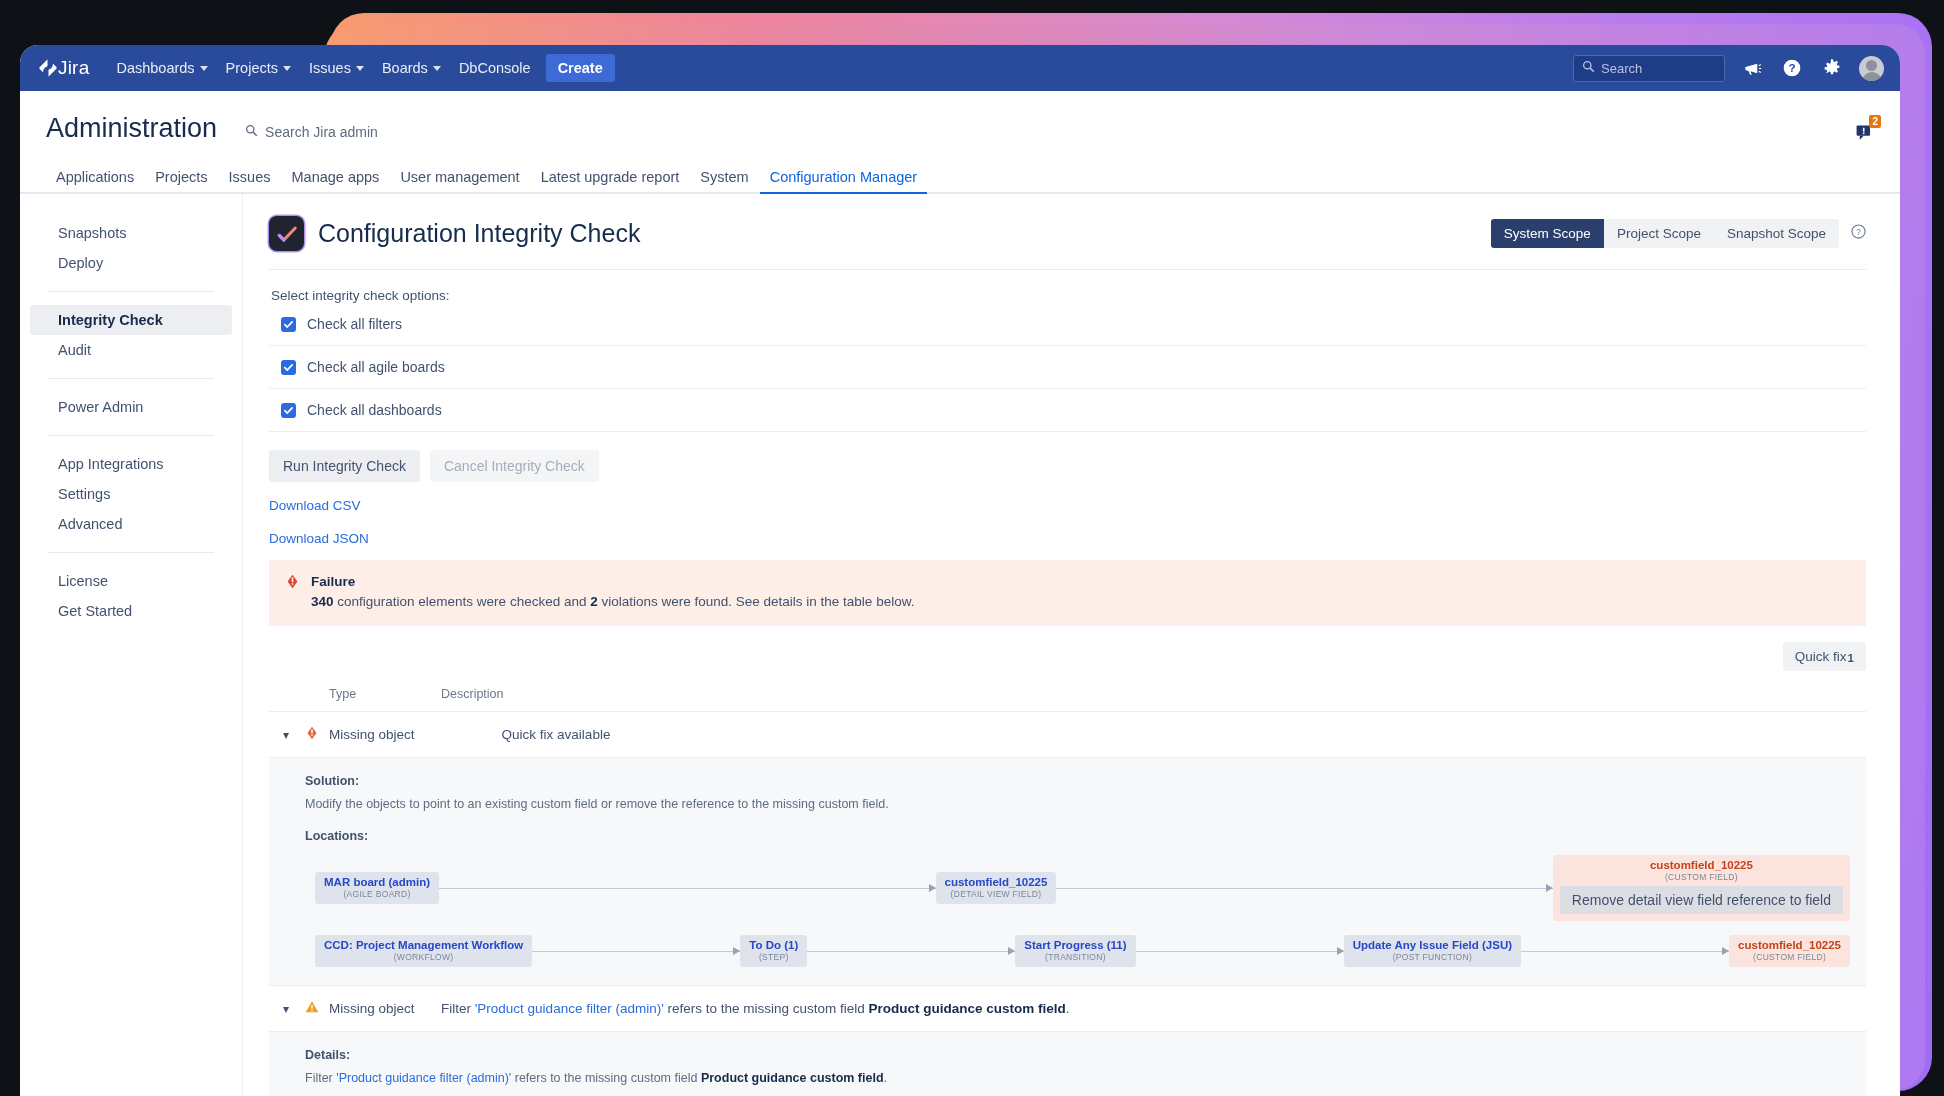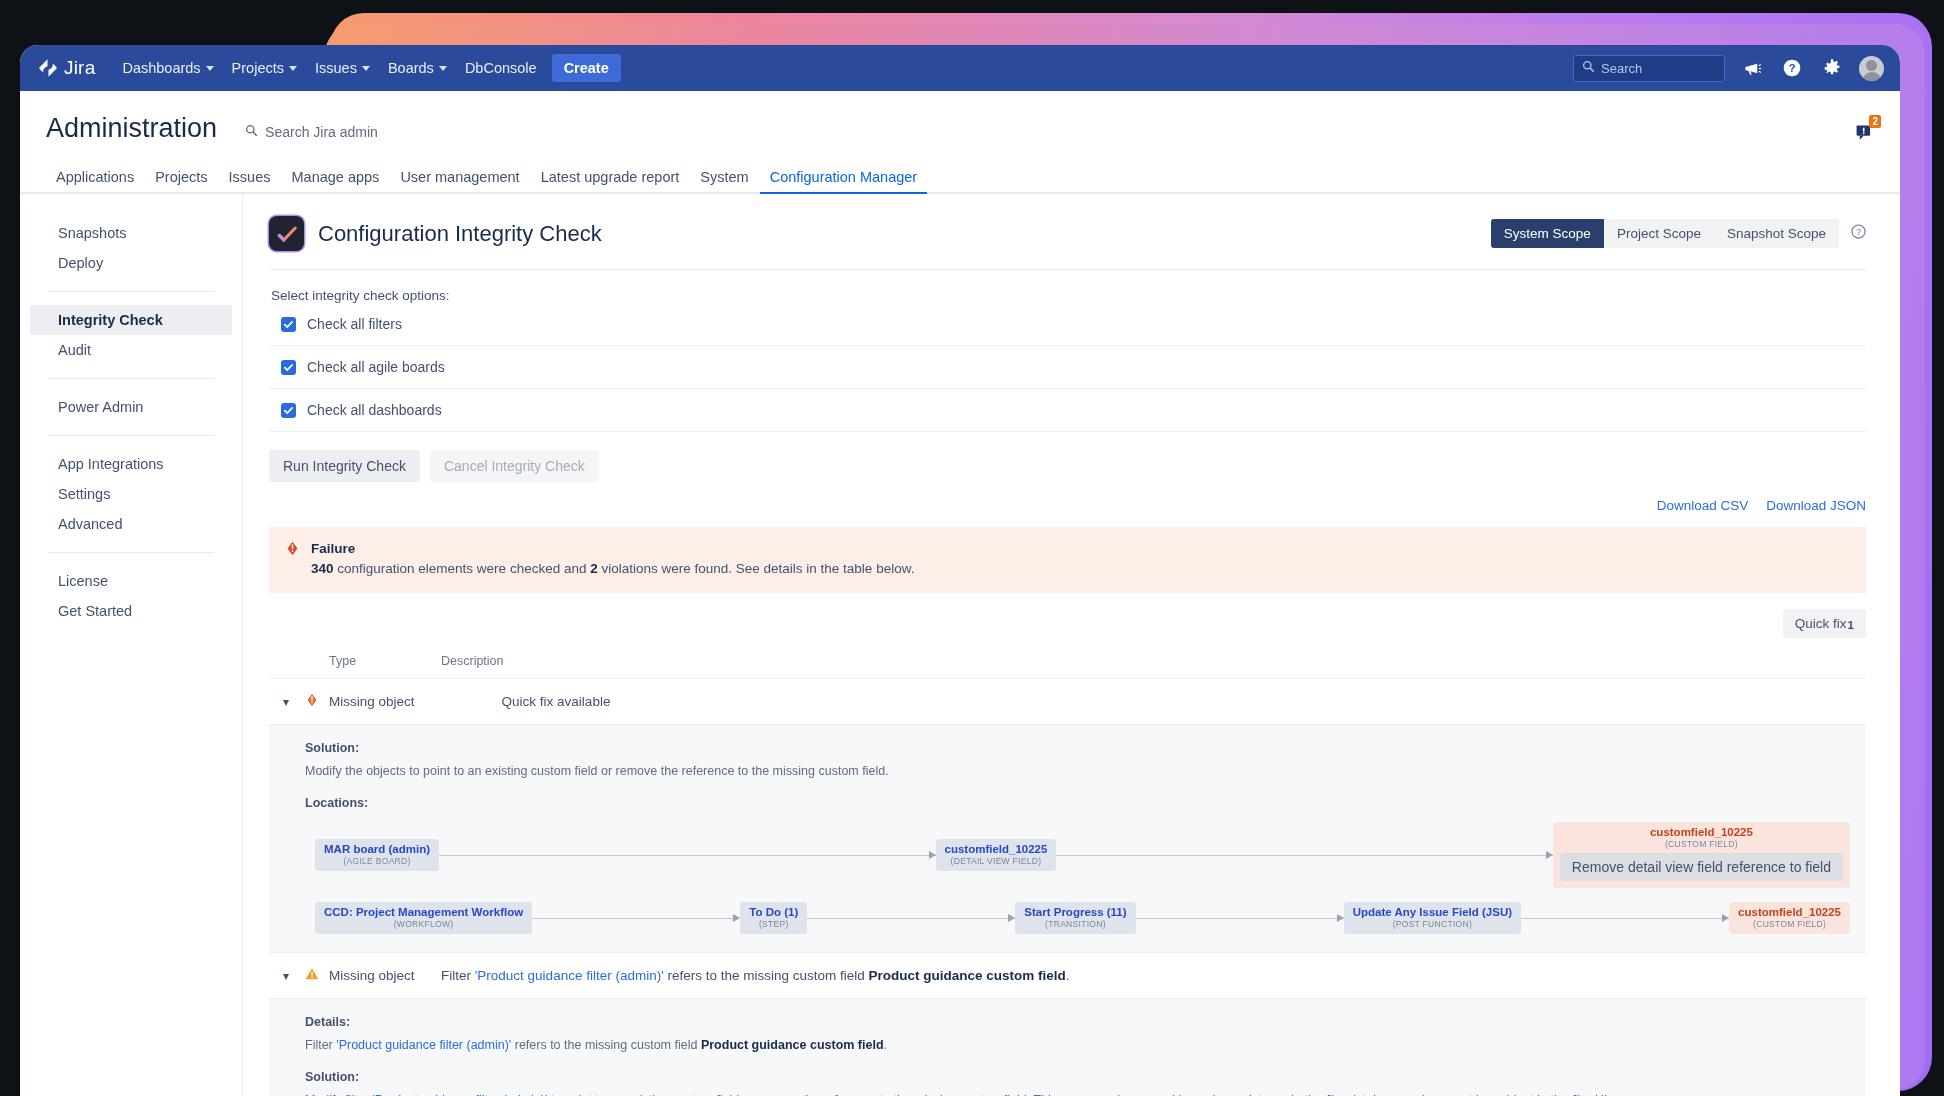--- a/index.html
+++ b/index.html
@@ -37,21 +37,21 @@
   }
 
   
   #jira-topnav {
     height: 46px;
     background: #2a4b9b;
     display: flex; align-items: center;
     padding: 0 16px 0 12px;
     position: relative;
   }
-  .jira-logo { display: flex; align-items: center; gap: 6px; margin-right: 18px; padding-left: 6px; }
+  .jira-logo { display: flex; align-items: center; margin-right: 18px; padding-left: 6px; }
   .jira-logo-mark { width: 20px; height: 20px; }
   .jira-logo-text { color: #fff; font-size: 19px; letter-spacing: .2px; }
   .nav-item {
     color: #e9edf7; font-size: 14.5px;
     padding: 6px 9px; border-radius: 3px;
     display: flex; align-items: center; gap: 5px;
     white-space: nowrap; cursor: pointer;
   }
   .caret { width: 0; height: 0; border-left: 4px solid transparent; border-right: 4px solid transparent; border-top: 5px solid #dbe2f2; display:inline-block; }
   #create-button {
@@ -112,21 +112,21 @@
   .sb-divider { height: 1px; background: #e8eaee; margin: 13px 28px 13px 28px; }
 
   
   #main { flex: 1; padding: 22px 34px 0 26px; overflow: hidden; }
   #main-head { display: flex; align-items: center; }
   #app-icon {
     width: 35px; height: 35px; border-radius: 8px; background: #1f2430;
     display: flex; align-items: center; justify-content: center;
     box-shadow: 0 0 0 1.5px #b08ff0;
   }
-  #main-title { font-size: 22px; color: #172b4d; margin-left: 14px; }
+  #main-title { font-size: 25px; color: #172b4d; margin-left: 14px; }
   #scope-switch { margin-left: auto; display: flex; align-items: center; gap: 12px; }
   .scope-btn {
     font-size: 13.5px; color: #42526e; background: #f1f2f4;
     padding: 7px 13px; cursor: pointer; white-space: nowrap;
   }
   .scope-btn:first-child { border-radius: 3px 0 0 3px; }
   .scope-btn.active { background: #2a3f6b; color: #fff; margin-left: 40px; }
   #scope-help { color: #6b778c; cursor: pointer; }
 
   .hr { height: 1px; background: #ebecf0; margin: 18px 0 0 0; }
@@ -148,21 +148,21 @@
   #action-row { display: flex; gap: 10px; margin-top: 18px; }
   #run-btn {
     font-size: 14px; color: #42526e; background: #eceef1;
     padding: 8px 14px; border-radius: 3px; cursor: pointer;
   }
   #cancel-btn {
     font-size: 14px; color: #a5adba; background: #f4f5f7;
     padding: 8px 14px; border-radius: 3px; cursor: not-allowed;
   }
 
-  #downloads { display: flex; justify-content: flex-end; gap: 18px; margin-top: 16px; }
+  #downloads { display: flex; justify-content: flex-end; gap: 18px; margin-top: 16px; flex-direction: column; }
   .dl-link { font-size: 13.5px; color: #2a6cdf; cursor: pointer; }
 
   #failure-banner {
     background: #fdeee8; border-radius: 0; padding: 14px 16px;
     margin-top: 14px; display: flex; gap: 11px;
   }
   #failure-title { font-size: 13.5px; font-weight: bold; color: #172b4d; }
   #failure-text { font-size: 13.5px; color: #42526e; margin-top: 4px; line-height: 1.4; }
   #failure-text b { color: #172b4d; }
 

